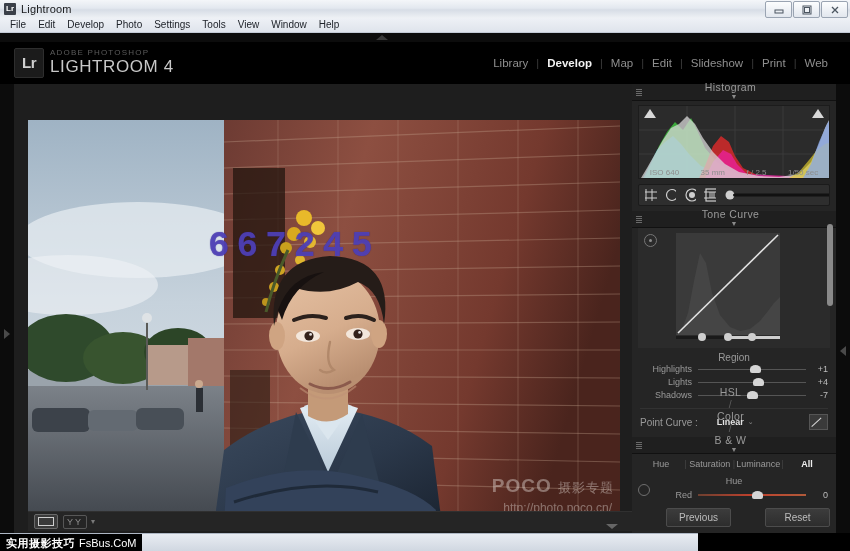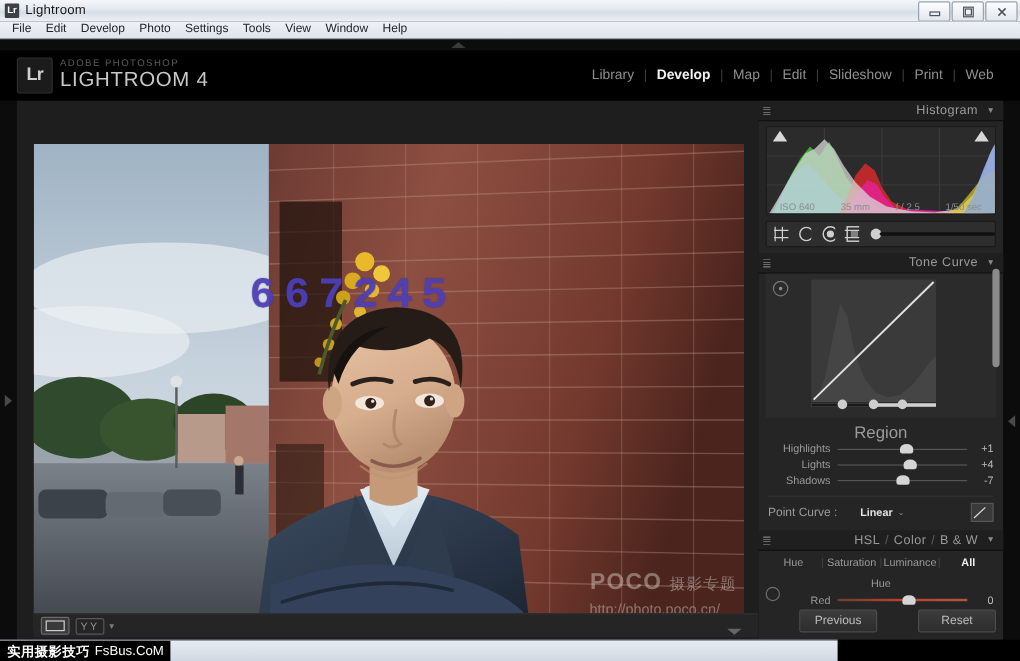--- a/index.html
+++ b/index.html
@@ -55,37 +55,37 @@
   .stage{position:absolute;left:14px;top:0;width:618px;height:449px;background:#1e1e1e;}
   .photo-wrap{position:absolute;left:14px;top:36px;width:592px;height:405px;}
   .photo{position:absolute;inset:0;overflow:hidden;background:#1a1a1a;}
 
   .wm-num{position:absolute;left:180px;top:106px;font-family:"Liberation Mono",monospace;
     font-size:36px;font-weight:bold;letter-spacing:7px;color:rgba(86,70,190,.78);
     text-shadow:0 0 1px rgba(40,30,140,.8);}
   .wm-poco{position:absolute;right:6px;bottom:28px;font-size:19px;font-weight:bold;
     color:rgba(230,225,220,.42);letter-spacing:1px;white-space:nowrap;}
   .wm-poco small{font-size:13px;font-weight:normal;}
-  .wm-url{position:absolute;right:20px;bottom:10px;font-size:12px;color:rgba(235,230,225,.40);}
+  .wm-url{position:absolute;right:8px;bottom:10px;font-size:12px;color:rgba(235,230,225,.40);}
 
   .toolbar{position:absolute;left:14px;bottom:2px;width:604px;height:20px;background:#252525;
     border-top:1px solid #303030;display:flex;align-items:center;padding-left:6px;box-sizing:border-box;}
   .tb-btn{width:22px;height:13px;border:1px solid #6a6a6a;border-radius:2px;background:#3a3a3a;
     margin-right:5px;display:flex;align-items:center;justify-content:center;}
   .tb-btn .inner{width:14px;height:7px;border:1px solid #cfcfcf;}
   .tb-yy{font-size:9px;color:#8d8d8d;border:1px solid #575757;border-radius:2px;
     padding:0 3px;line-height:12px;letter-spacing:2px;}
   .tb-caret{margin-left:4px;color:#7a7a7a;font-size:8px;}
   .tb-down{position:absolute;right:14px;bottom:4px;width:0;height:0;
     border-left:6px solid transparent;border-right:6px solid transparent;border-top:5px solid #666;}
 
   
   .rpanel{position:absolute;left:632px;top:0;width:204px;height:449px;background:#252525;}
   .pnl-hdr{height:17px;background:#1f1f1f;border-bottom:1px solid #111;display:flex;
-    align-items:center;justify-content:flex-end;padding-right:7px;box-sizing:border-box;position:relative;}
+    align-items:center;justify-content:flex-end;padding-right:7px;box-sizing:border-box;position:relative;flex-direction:column;}
   .pnl-hdr .t{font-size:10.5px;color:#9a9a9a;letter-spacing:.4px;}
   .pnl-hdr .chev{margin-left:7px;color:#8a8a8a;font-size:7px;}
   .pnl-grip{position:absolute;left:4px;top:5px;width:6px;height:7px;
     background:repeating-linear-gradient(to bottom,#6a6a6a 0 1px,transparent 1px 2px);}
 
   .hist-box{margin:4px 6px 0 6px;height:72px;background:#2b2b2b;border:1px solid #1c1c1c;position:relative;overflow:hidden;}
   .hist-clip{position:absolute;width:0;height:0;border-left:6px solid transparent;
     border-right:6px solid transparent;border-bottom:9px solid #d8d8d8;top:3px;}
   .hist-meta{position:absolute;left:0;right:0;bottom:1px;display:flex;justify-content:space-around;
     font-size:8px;color:#8e8e8e;}
@@ -96,21 +96,21 @@
   .tc-area{margin:0 6px;height:120px;background:#2b2b2b;position:relative;}
   .tc-target{position:absolute;left:6px;top:6px;width:11px;height:11px;border:1px solid #777;
     border-radius:50%;display:flex;align-items:center;justify-content:center;}
   .tc-target i{width:3px;height:3px;background:#8d8d8d;border-radius:50%;display:block;}
   .tc-graph{position:absolute;left:38px;top:5px;width:104px;height:102px;background:#3a3a3a;overflow:hidden;}
   .tc-handles{position:absolute;left:38px;top:105px;width:104px;height:9px;}
   .tc-bar{position:absolute;left:0;top:3px;width:104px;height:3px;background:#cfcfcf;}
   .tc-bar.dark{background:#1a1a1a;width:52px;}
   .tc-h{position:absolute;top:0;width:8px;height:8px;border-radius:50%;background:#cfcfcf;}
 
-  .region-lbl{text-align:center;font-size:14px;color:#9a9a9a;margin-top:4px;}
+  .region-lbl{text-align:center;font-size:10px;color:#9a9a9a;margin-top:4px;}
   .srow{display:flex;align-items:center;height:12px;margin:0 8px 1px 8px;}
   .srow .nm{width:52px;text-align:right;font-size:9px;color:#9a9a9a;padding-right:6px;}
   .srow .track{flex:1;height:10px;position:relative;}
   .srow .track .line{position:absolute;left:0;right:0;top:4.5px;height:1px;background:#555;}
   .srow .track .knob{position:absolute;top:1px;width:11px;height:8px;background:#d5d5d5;
     border-radius:50% 50% 2px 2px;}
   .srow .val{width:22px;text-align:right;font-size:9px;color:#bdbdbd;}
 
   .ptrow{display:flex;align-items:center;margin:7px 8px 0 8px;height:16px;border-top:1px solid #323232;padding-top:5px;}
   .ptrow .lbl{font-size:10px;color:#9a9a9a;}

